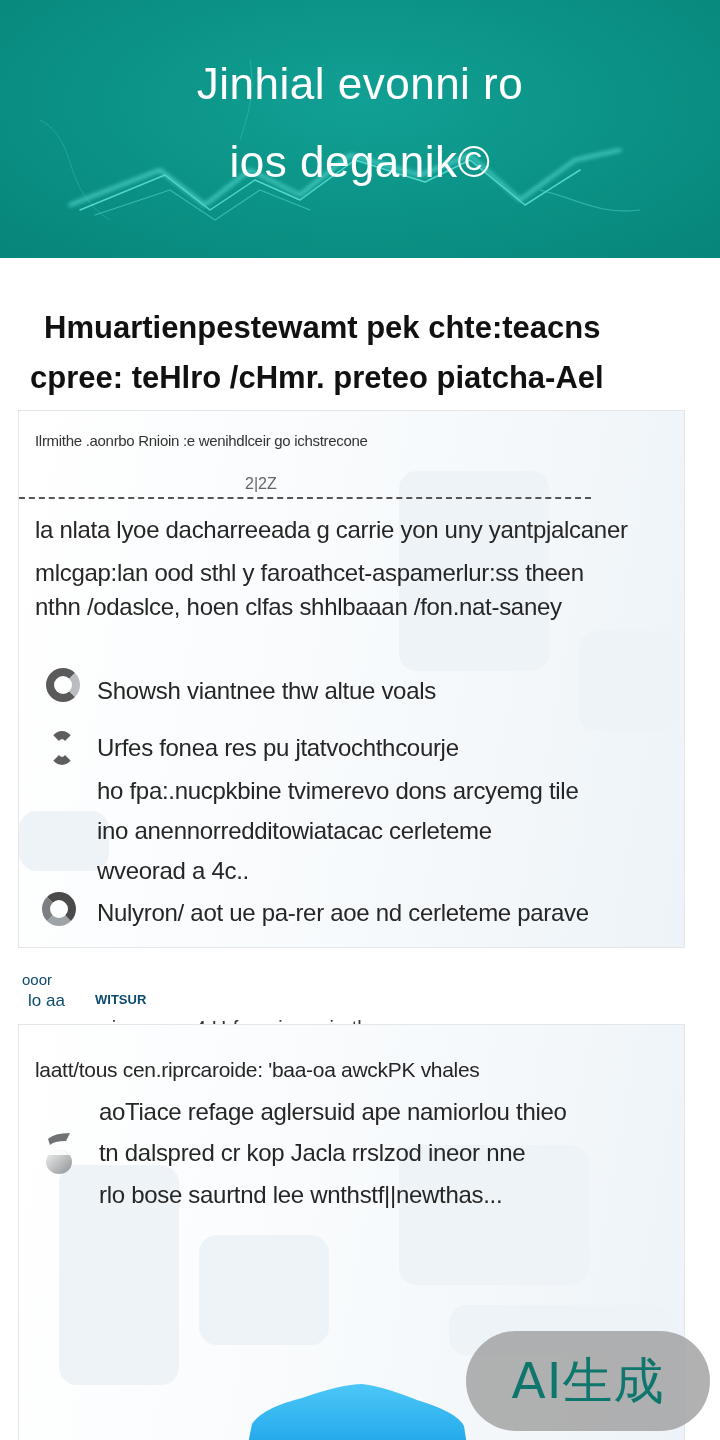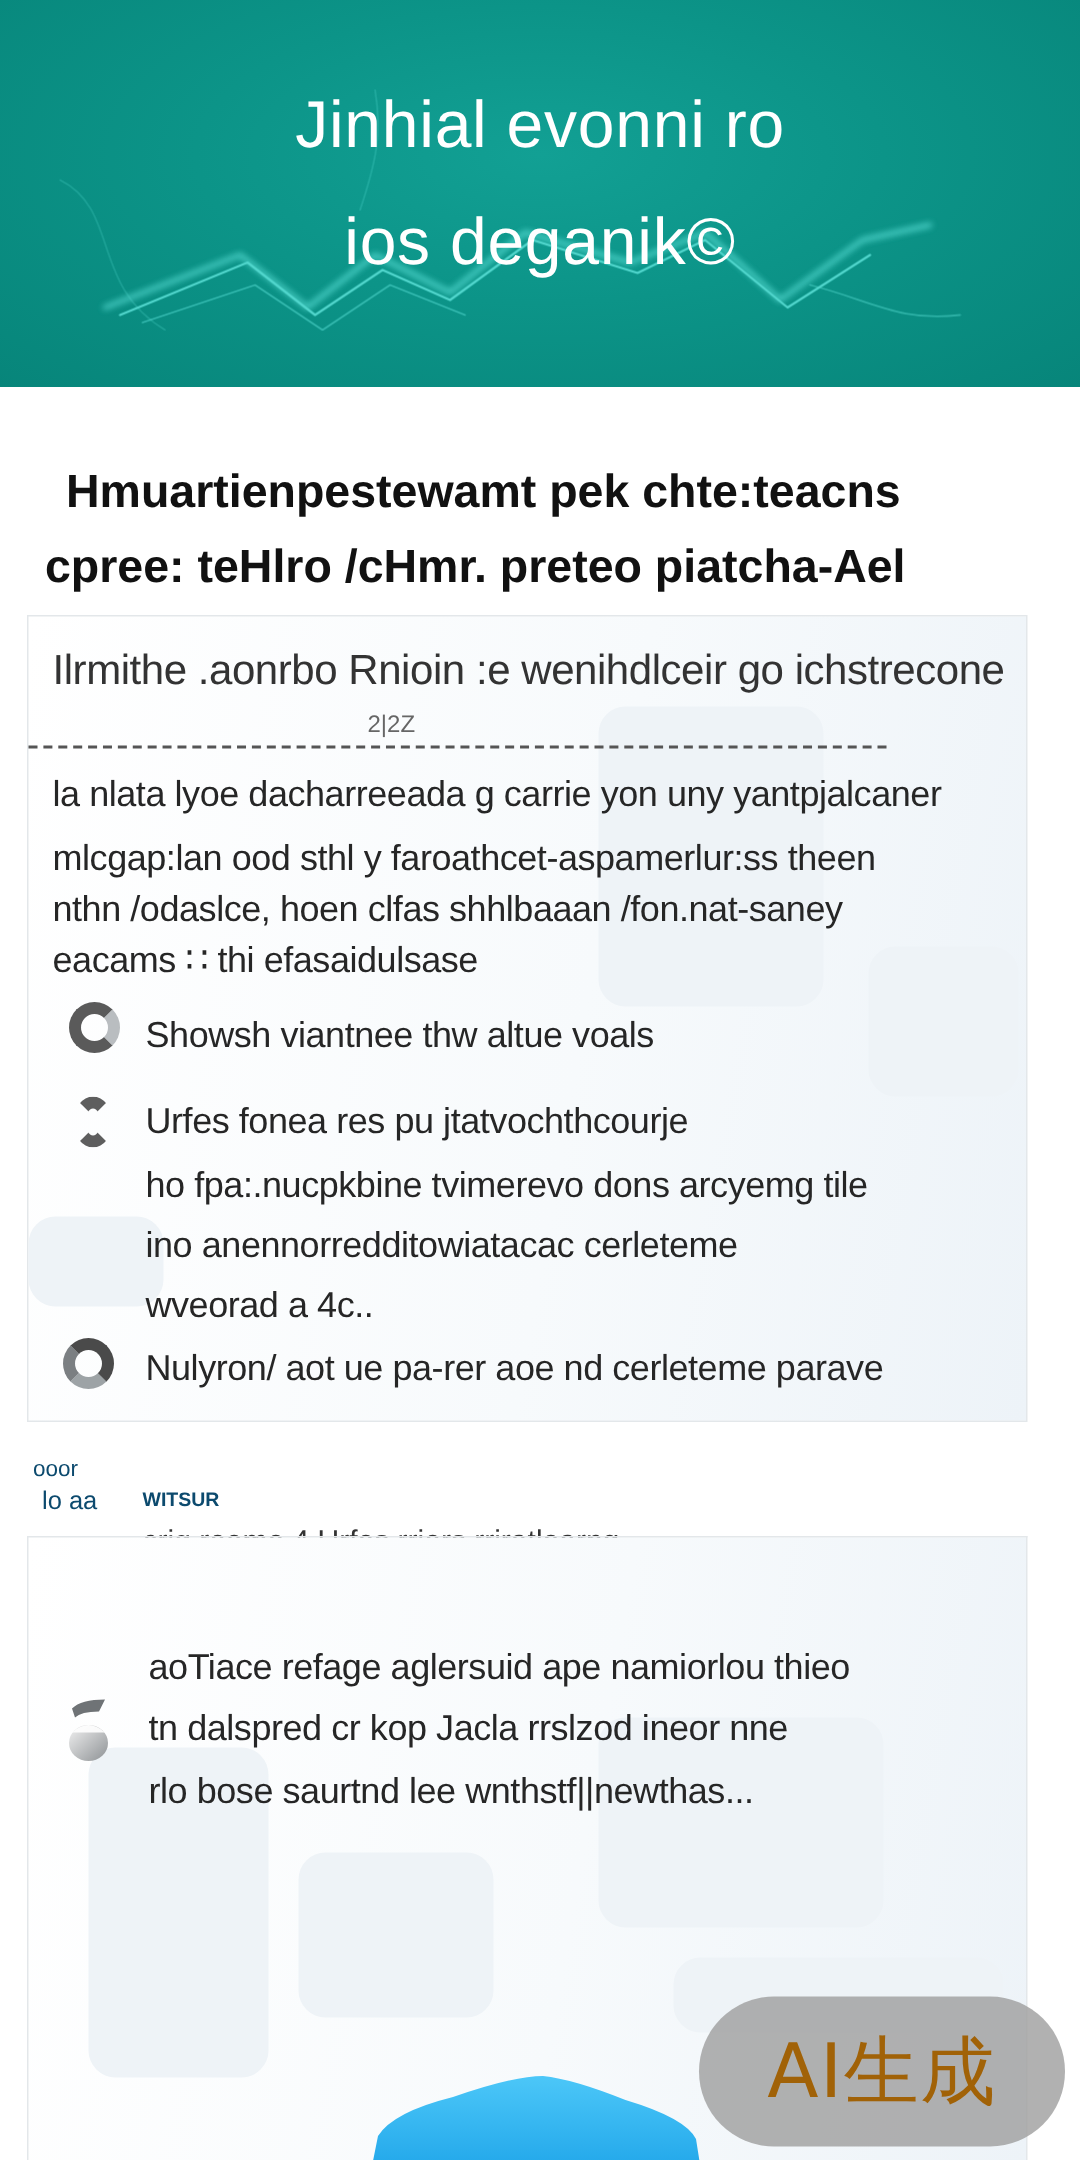--- a/index.html
+++ b/index.html
@@ -73,21 +73,21 @@
       color: #0c4a6e; line-height: 1; white-space: nowrap;
     }
 
     
     .blue-tab {
       position: absolute; left: 242px; top: 1384px; width: 230px; height: 80px;
     }
     .ai-badge {
       position: absolute; left: 466px; top: 1331px; width: 244px; height: 100px;
       border-radius: 50px; background: rgba(160,160,160,0.82);
-      color: #a16207; font-size: 50px; font-family: "DejaVu Sans", sans-serif;
+      color: #0f766e; font-size: 50px; font-family: "DejaVu Sans", sans-serif;
       display: flex; align-items: center; justify-content: center; letter-spacing: 1px;
     }
   </style>
 </head>
 <body>
 
 <header class="hero">
   <svg class="waves" viewBox="0 0 720 258">
     <defs>
       <filter id="glow">
@@ -108,28 +108,27 @@
 </header>
 
 <h1 class="heading l1">Hmuartienpestewamt pek chte:teacns</h1>
 <h2 class="heading l2">cpree: teHlro /cHmr.  preteo piatcha-Ael</h2>
 
 <section class="card card1">
   <div class="bg-blob" style="left:380px;top:60px;width:150px;height:200px;"></div>
   <div class="bg-blob" style="left:560px;top:220px;width:100px;height:100px;"></div>
   <div class="bg-blob" style="left:0;top:400px;width:90px;height:60px;"></div>
 
-  <div class="text-line" style="left:16px;top:22px;font-size:28px;color:#333;">Ilrmithe .aonrbo Rnioin :e wenihdlceir  go ichstrecone</div>
+  <div class="text-line" style="left:16px;top:22px;font-size:15px;color:#333;">Ilrmithe .aonrbo Rnioin :e wenihdlceir  go ichstrecone</div>
   <div class="date-mark">2|2Z</div>
   <div class="dash-rule"></div>
 
   <div class="text-line" style="left:16px;top:107px;">la nlata lyoe dacharreeada g carrie yon  uny yantpjalcaner</div>
   <div class="text-line" style="left:16px;top:150px;">mlcgap:lan ood sthl y faroathcet-aspamerlur:ss theen</div>
   <div class="text-line" style="left:16px;top:184px;">nthn /odaslce, hoen clfas shhlbaaan /fon.nat-saney</div>
-  <div class="text-line" style="left:16px;top:218px;">eacams ∷ thi efasaidulsase</div>
 
   <div>
     <span class="ring r1" style="left:27px;top:257px;"></span>
     <div class="text-line" style="left:78px;top:268px;">Showsh viantnee thw altue voals</div>
   </div>
 
   <div>
     <span class="ring r2" style="left:30px;top:320px;"></span>
     <div class="text-line" style="left:78px;top:325px;">Urfes fonea res pu jtatvochthcourje</div>
     <div class="text-line" style="left:78px;top:368px;">ho  fpa:.nucpkbine tvimerevo dons arcyemg tile</div>
@@ -147,20 +146,21 @@
 <div class="sec-label" style="left:28px;top:992px;font-size:17px;">lo aa</div>
 <div class="sec-label" style="left:95px;top:993px;font-size:13px;font-weight:bold;">WITSUR</div>
 <div class="sec-label" style="left:95px;top:1018px;font-size:20px;color:#333;">crig reeme 4 Urfes  rriers rriratloarnq</div>
 
 <section class="card card2">
   <div class="bg-blob" style="left:40px;top:140px;width:120px;height:220px;"></div>
   <div class="bg-blob" style="left:380px;top:120px;width:190px;height:140px;"></div>
   <div class="bg-blob" style="left:180px;top:210px;width:130px;height:110px;"></div>
   <div class="bg-blob" style="left:430px;top:280px;width:220px;height:50px;"></div>
 
+  <div class="text-line" style="left:16px;top:34px;font-size:21px;">laatt/tous cen.riprcaroide: 'baa-oa awckPK vhales</div>
 
   <div>
     <div class="text-line" style="left:80px;top:75px;">aoTiace refage aglersuid ape namiorlou thieo</div>
     <div class="text-line" style="left:80px;top:116px;">tn dalspred  cr kop Jacla rrslzod  ineor  nne</div>
     <div class="text-line" style="left:80px;top:158px;">rlo bose saurtnd lee  wnthstf||newthas...</div>
   </div>
 </section>
 
 <svg class="drop" viewBox="0 0 30 44">
   <defs>

